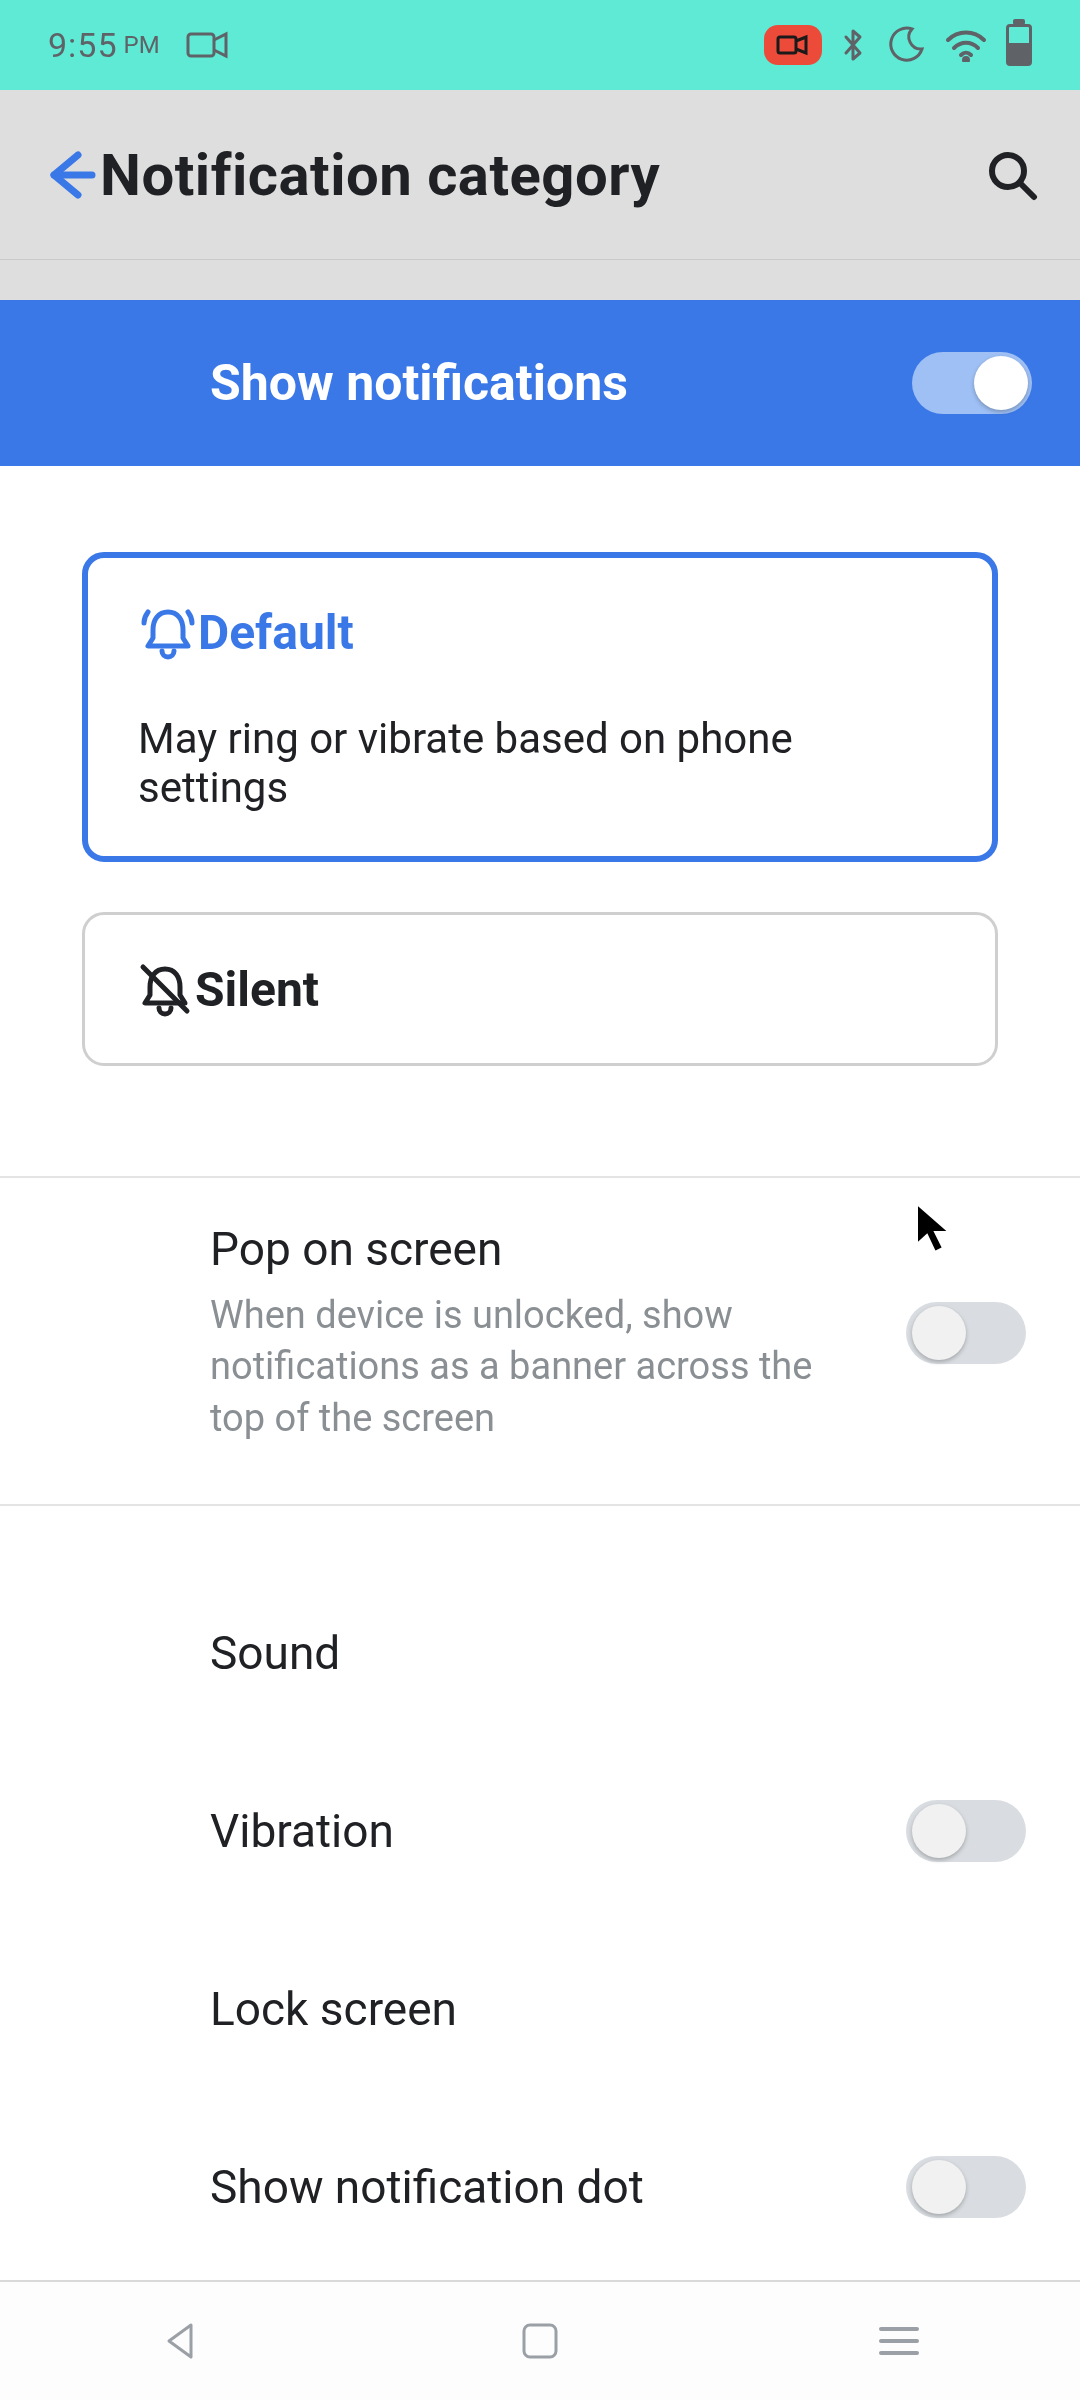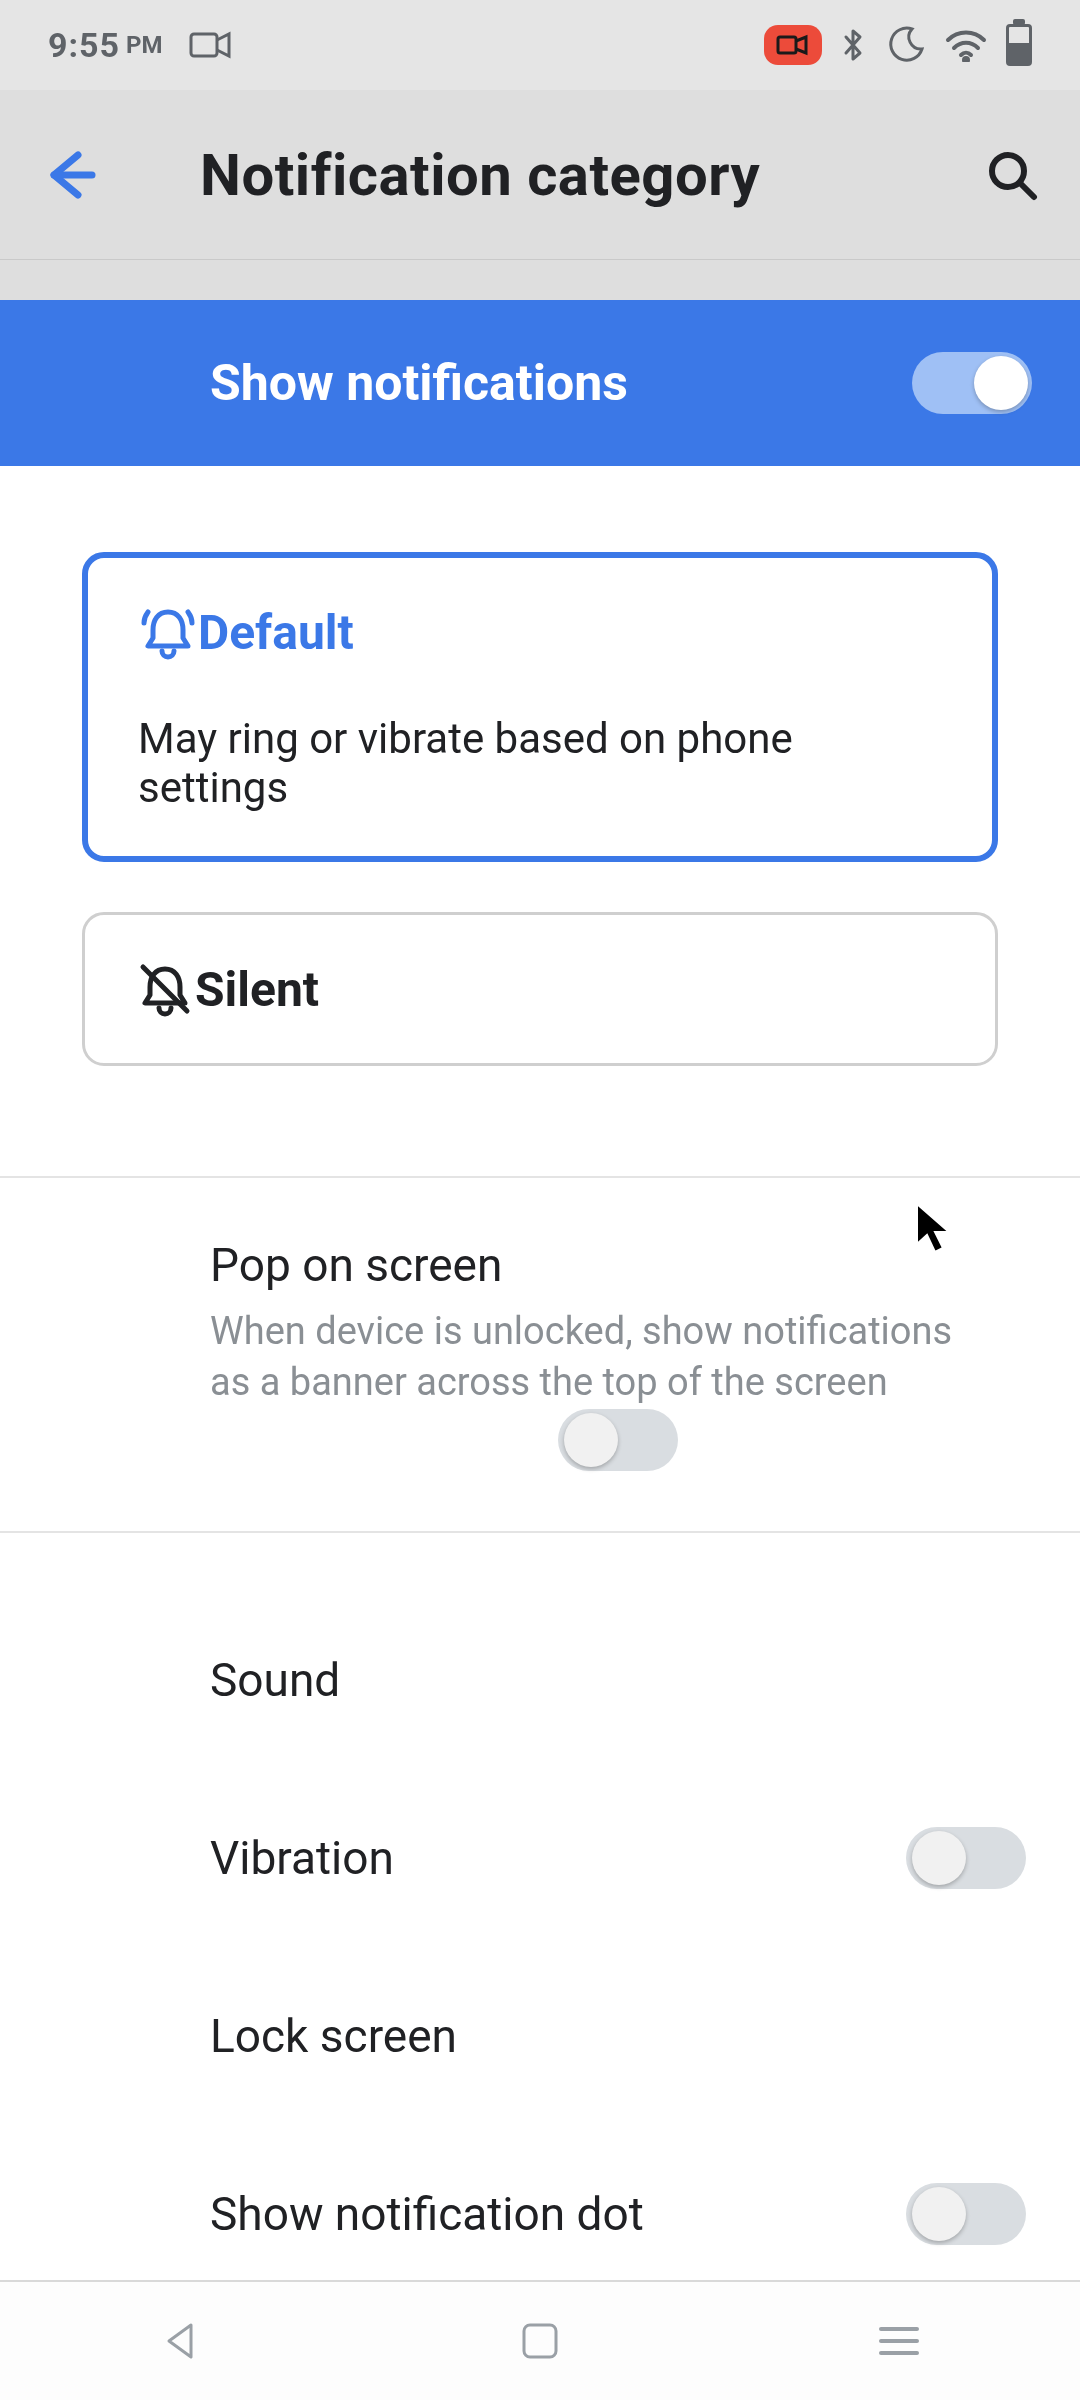--- a/index.html
+++ b/index.html
@@ -2,27 +2,27 @@
 <html><head>
 <meta charset="utf-8">
 <style>
   * { box-sizing: border-box; margin: 0; padding: 0; }
   html, body { width: 1080px; height: 2400px; font-family: Roboto, "Helvetica Neue", Arial, sans-serif; background: #fff; color: #202124; }
   body { position: relative; overflow: hidden; }
 
   
   .statusbar {
     height: 90px;
-    background: #e5e5e5;
+    background: #5eead4;
     display: flex;
     align-items: center;
     padding: 0 48px;
     color: #5f6368;
     font-size: 34px;
-    font-weight: 700;
+    font-weight: 400;
   }
   .statusbar .time { letter-spacing: 1px; }
   .statusbar .ampm { font-size: 24px; margin-left: 6px; }
   .statusbar .scr-ind { margin-left: 26px; }
   .statusbar .right { margin-left: auto; display: flex; align-items: center; gap: 18px; }
   .status-redpill {
     background: #ec4b3a; width: 58px; height: 40px; border-radius: 14px;
     display: flex; align-items: center; justify-content: center; color:#1a1a1a;
   }
   .battery-shell { width: 26px; height: 42px; border: 3px solid #5f6368; border-radius: 4px; position: relative; display:flex; align-items:flex-end;}
@@ -33,21 +33,21 @@
   .appbar {
     height: 170px;
     background: #dedede;
     display: flex;
     align-items: center;
     padding: 0 40px;
     border-bottom: 1px solid #c9c9c9;
   }
   .appbar .back { color:#3b78e7; }
   .appbar h1 {
-    font-size: 58px; font-weight: 700; margin-left: 100px; color:#202124; letter-spacing:0.5px;
+    font-size: 58px; font-weight: 700; color:#202124; letter-spacing:0.5px;
   }
   .appbar .search { margin-left: auto; }
 
   
   .gap-strip { height: 40px; background:#dedede; }
 
   
   .banner {
     background:#3b78e7;
     height: 166px;
@@ -218,21 +218,21 @@
           <path d="M30 10 C20 10 15 18 15 28 V36 L10 44 H50 L45 36 V28 C45 18 40 10 30 10 Z"></path>
           <path d="M24 49 A6 6 0 0 0 36 49"></path>
           <path d="M8 8 L52 52"></path>
         </svg>
       </span>
       <span class="ttl">Silent</span>
     </div>
   </div>
 </div>
 
-<div class="row bordered" style="padding-top:60px;padding-bottom:60px;flex-direction:column;">
+<div class="row bordered" style="padding-top:44px;padding-bottom:60px;">
   <div class="textcol">
     <div class="title">Pop on screen</div>
     <div class="sub">When device is unlocked, show notifications as a banner across the top of the screen</div>
   </div>
   <span class="toggle off">
     <span class="ring"></span>
       <span class="knob" style="background:#f1f1f1;left:6px;"></span>
   </span>
 </div>
 

